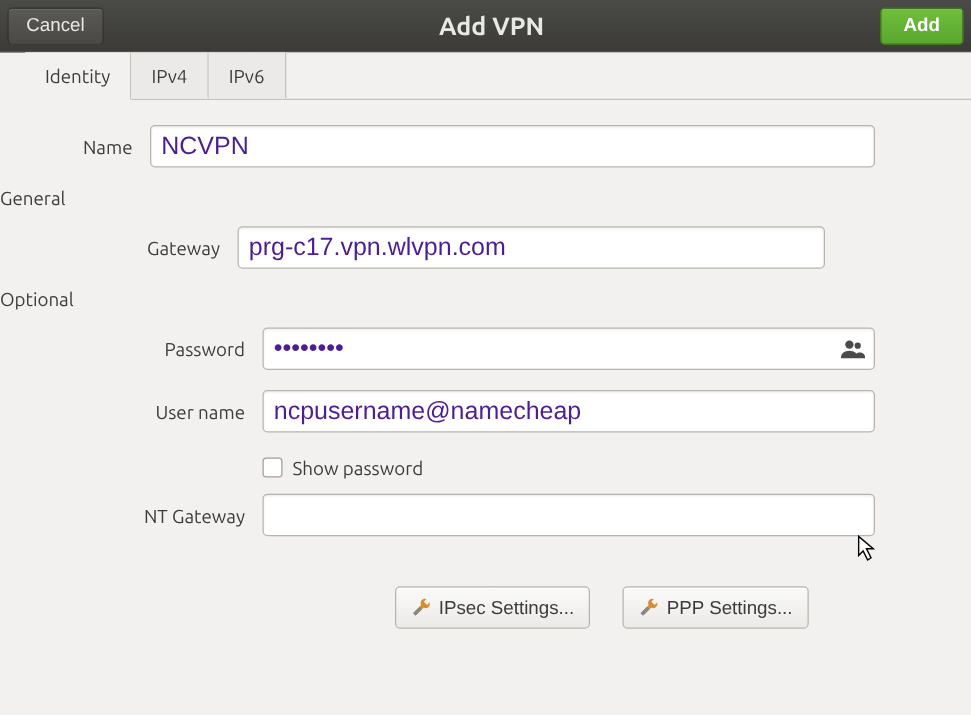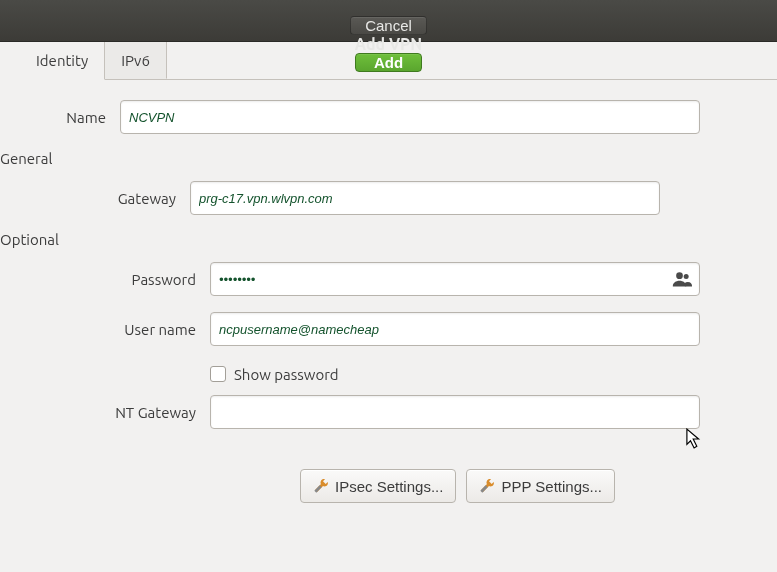--- a/index.html
+++ b/index.html
@@ -14,30 +14,29 @@
       width: 777px;
       height: 572px;
       overflow: hidden;
       color: #3c3c3c;
     }
     .titlebar {
       background: linear-gradient(to bottom, #4a4a46, #3c3b37);
       height: 42px;
       display: flex;
       align-items: center;
-      padding: 16px 6px;
+      padding: 0 6px;
       border-bottom: 1px solid #2a2a27;
-      flex-direction: column;
     }
     .titlebar-title {
       flex: 1;
       text-align: center;
       color: #e8e8e6;
       font-weight: 600;
-      font-size: 16px;
+      font-size: 20px;
     }
     .btn {
       display: inline-flex;
       align-items: center;
       justify-content: center;
       height: 30px;
       padding: 0 14px;
       border-radius: 4px;
       border: 1px solid rgba(0,0,0,0.35);
       background: linear-gradient(to bottom, #5a5955, #4a4945);
@@ -97,24 +96,23 @@
       margin-bottom: 14px;
       color: #3c3c3c;
     }
     input[type="text"], input[type="password"] {
       width: 100%;
       height: 34px;
       padding: 4px 8px;
       border: 1px solid #b8b4ad;
       border-radius: 4px;
       background: #ffffff;
-      font-size: 13px;
-      color: #14532d;
+      font-size: 20px;
+      color: #4c1d95;
       box-shadow: inset 0 1px 2px rgba(0,0,0,0.08);
-      font-style: italic;
     }
     .password-wrap {
       position: relative;
       display: flex;
       align-items: center;
     }
     .password-wrap input {
       padding-right: 36px;
     }
     .user-icon {
@@ -150,20 +148,21 @@
       gap: 6px;
       height: 34px;
       padding: 0 12px;
       border: 1px solid #b8b4ad;
       border-radius: 4px;
       background: linear-gradient(to bottom, #fafaf9, #eceae7);
       color: #3c3c3c;
       font-size: 15px;
       cursor: pointer;
       box-shadow: 0 1px 0 #fff inset;
+      margin-left: 16px;
     }
     .tool-icon {
       width: 16px;
       height: 16px;
     }
     .cursor {
       position: absolute;
       left: 686px;
       top: 428px;
       width: 18px;
@@ -175,20 +174,21 @@
 <body>
 
 <div class="titlebar">
   <button class="btn">Cancel</button>
   <div class="titlebar-title">Add VPN</div>
   <button class="btn btn-add">Add</button>
 </div>
 
 <div class="tabs">
   <div class="tab active">Identity</div>
+  <div class="tab">IPv4</div>
   <div class="tab">IPv6</div>
 </div>
 
 <div class="form-area">
 
   <div class="row">
     <div class="label-col" style="width:120px;">Name</div>
     <div class="field-col" style="max-width:580px;">
       <input type="text" value="NCVPN" style="">
     </div>

